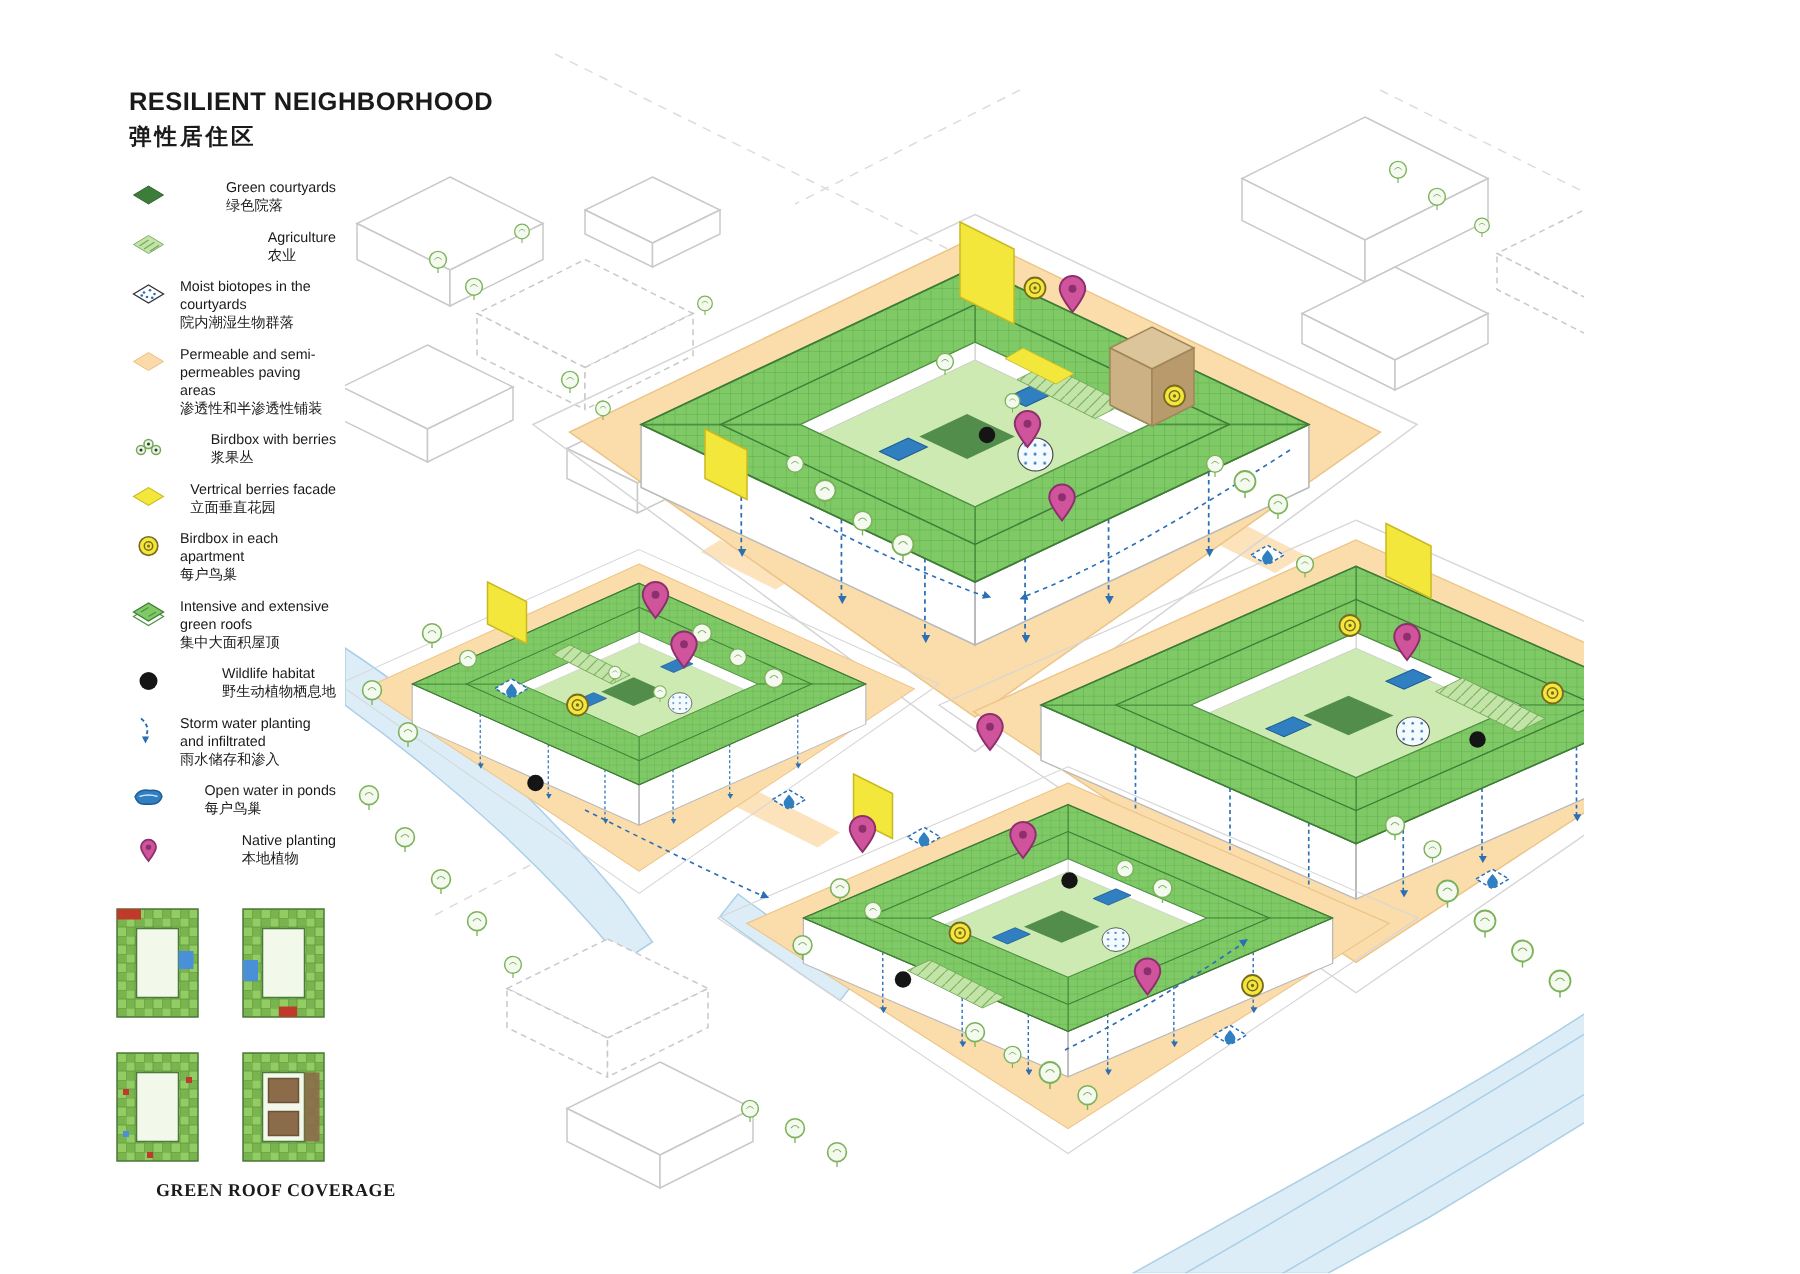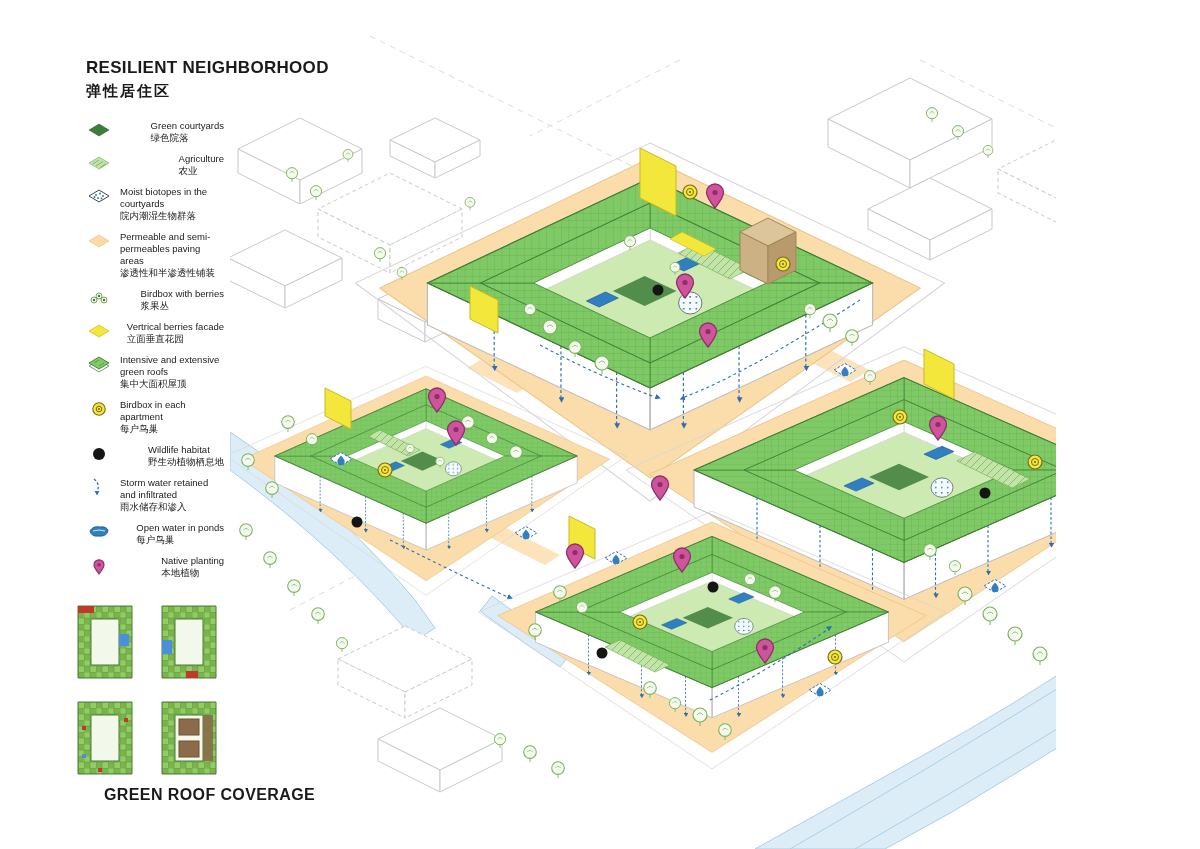--- a/index.html
+++ b/index.html
@@ -15,22 +15,22 @@
   .legend-icon{flex:0 0 26px;width:26px;height:20px;}
   .legend-icon svg{display:block;}
   .legend-text{font-size:9.5px;line-height:12px;}
   .legend-text .en,.legend-text .zh{display:block;}
   
   .illustration{position:absolute;left:230px;top:0;width:970px;height:849px;}
   
   .coverage{position:absolute;left:72px;top:600px;display:grid;
             grid-template-columns:66px 66px;gap:12px 18px;}
   .coverage svg{display:block;}
-  .coverage-label{position:absolute;left:104px;top:786px;font-size:16px;
-                  font-weight:bold;letter-spacing:.4px;}
+  .coverage-label{position:absolute;left:104px;top:786px;font-size:12px;
+                  font-weight:bold;letter-spacing:.4px;font-family:Liberation Serif, serif;}
   .ctx{fill:#ffffff;stroke:#c9c9c9;stroke-width:1;}
   .ctxd{fill:#ffffff;stroke:#c9c9c9;stroke-width:1;stroke-dasharray:4,3;}
   .street{stroke:#dcdcdc;stroke-width:1;stroke-dasharray:6,5;fill:none;}
   .storm{stroke:#2b6fb5;stroke-width:1.1;stroke-dasharray:3,2.5;}
   .bluearrow{stroke:#2b6fb5;stroke-width:1.1;stroke-dasharray:3,3;fill:none;}
 </style>
 </head>
 <body>
 
 <div class="page">
@@ -128,45 +128,45 @@
       </span>
       <span class="legend-text">
         <span class="en">Vertrical berries facade</span>
         <span class="zh">立面垂直花园</span>
       </span>
     </div>
 
     <div class="legend-item">
       <span class="legend-icon">
         <svg width="26" height="20">
+            <circle cx="13" cy="10" r="6.2" fill="#f4e73b" stroke="#7a6a20" stroke-width="1.1"></circle>
+          <circle cx="13" cy="10" r="2.8" fill="none" stroke="#7a6a20" stroke-width="1"></circle>
+            <circle cx="13" cy="10" r="1" fill="#7a6a20"></circle>
+          </svg>
+      </span>
+      <span class="legend-text">
+        <span class="en">Birdbox in each apartment</span>
+        <span class="zh">每户鸟巢</span>
+      </span>
+    </div>
+
+    <div class="legend-item">
+      <span class="legend-icon">
+        <svg width="26" height="20">
           <polygon points="3,12 13,6 23,12 13,18" fill="#ffffff" stroke="#4c9140" stroke-width="0.8"></polygon>
           <polygon points="3,9 13,3 23,9 13,15" fill="#7fca66" stroke="#3f7d36" stroke-width="0.9"></polygon>
           <path d="M8,9 L13,6 M13,12 L18,9" stroke="#4c9140" stroke-width="0.8"></path>
           </svg>
       </span>
       <span class="legend-text">
         <span class="en">Intensive and extensive green roofs</span>
         <span class="zh">集中大面积屋顶</span>
       </span>
     </div>
 
-    <div class="legend-item">
-      <span class="legend-icon">
-        <svg width="26" height="20">
-            <circle cx="13" cy="10" r="6.2" fill="#f4e73b" stroke="#7a6a20" stroke-width="1.1"></circle>
-          <circle cx="13" cy="10" r="2.8" fill="none" stroke="#7a6a20" stroke-width="1"></circle>
-            <circle cx="13" cy="10" r="1" fill="#7a6a20"></circle>
-          </svg>
-      </span>
-      <span class="legend-text">
-        <span class="en">Birdbox in each apartment</span>
-        <span class="zh">每户鸟巢</span>
-      </span>
-    </div>
-
 
     <div class="legend-item">
       <span class="legend-icon">
         <svg width="26" height="20">
             <circle cx="13" cy="10" r="6" fill="#151515"></circle>
           </svg>
       </span>
       <span class="legend-text">
         <span class="en">Wildlife habitat</span>
         <span class="zh">野生动植物栖息地</span>
@@ -174,21 +174,21 @@
     </div>
 
     <div class="legend-item">
       <span class="legend-icon">
         <svg width="26" height="20">
             <path d="M8,2 C13,6 13,10 11,15" fill="none" stroke="#2b6fb5" stroke-width="1.3" stroke-dasharray="2.6,2"></path>
           <polygon points="8.6,14 13.4,14 11,18.6" fill="#2b6fb5"></polygon>
           </svg>
       </span>
       <span class="legend-text">
-        <span class="en">Storm water retained and infiltrated</span>
+        <span class="en">Storm water planting and infiltrated</span>
         <span class="zh">雨水储存和渗入</span>
       </span>
     </div>
 
     <div class="legend-item">
       <span class="legend-icon">
         <svg width="26" height="20">
             <path d="M4,9 Q7,3.5 14,5 Q21,4 22,9 Q20.5,15 12,14 Q5.5,15 4,9 Z" fill="#2f7fc1" stroke="#1d5c94" stroke-width="0.9"></path>
           <path d="M7,9 Q13,7 19,9" stroke="#ffffff" stroke-width="1" fill="none" opacity="0.8"></path>
           </svg>

